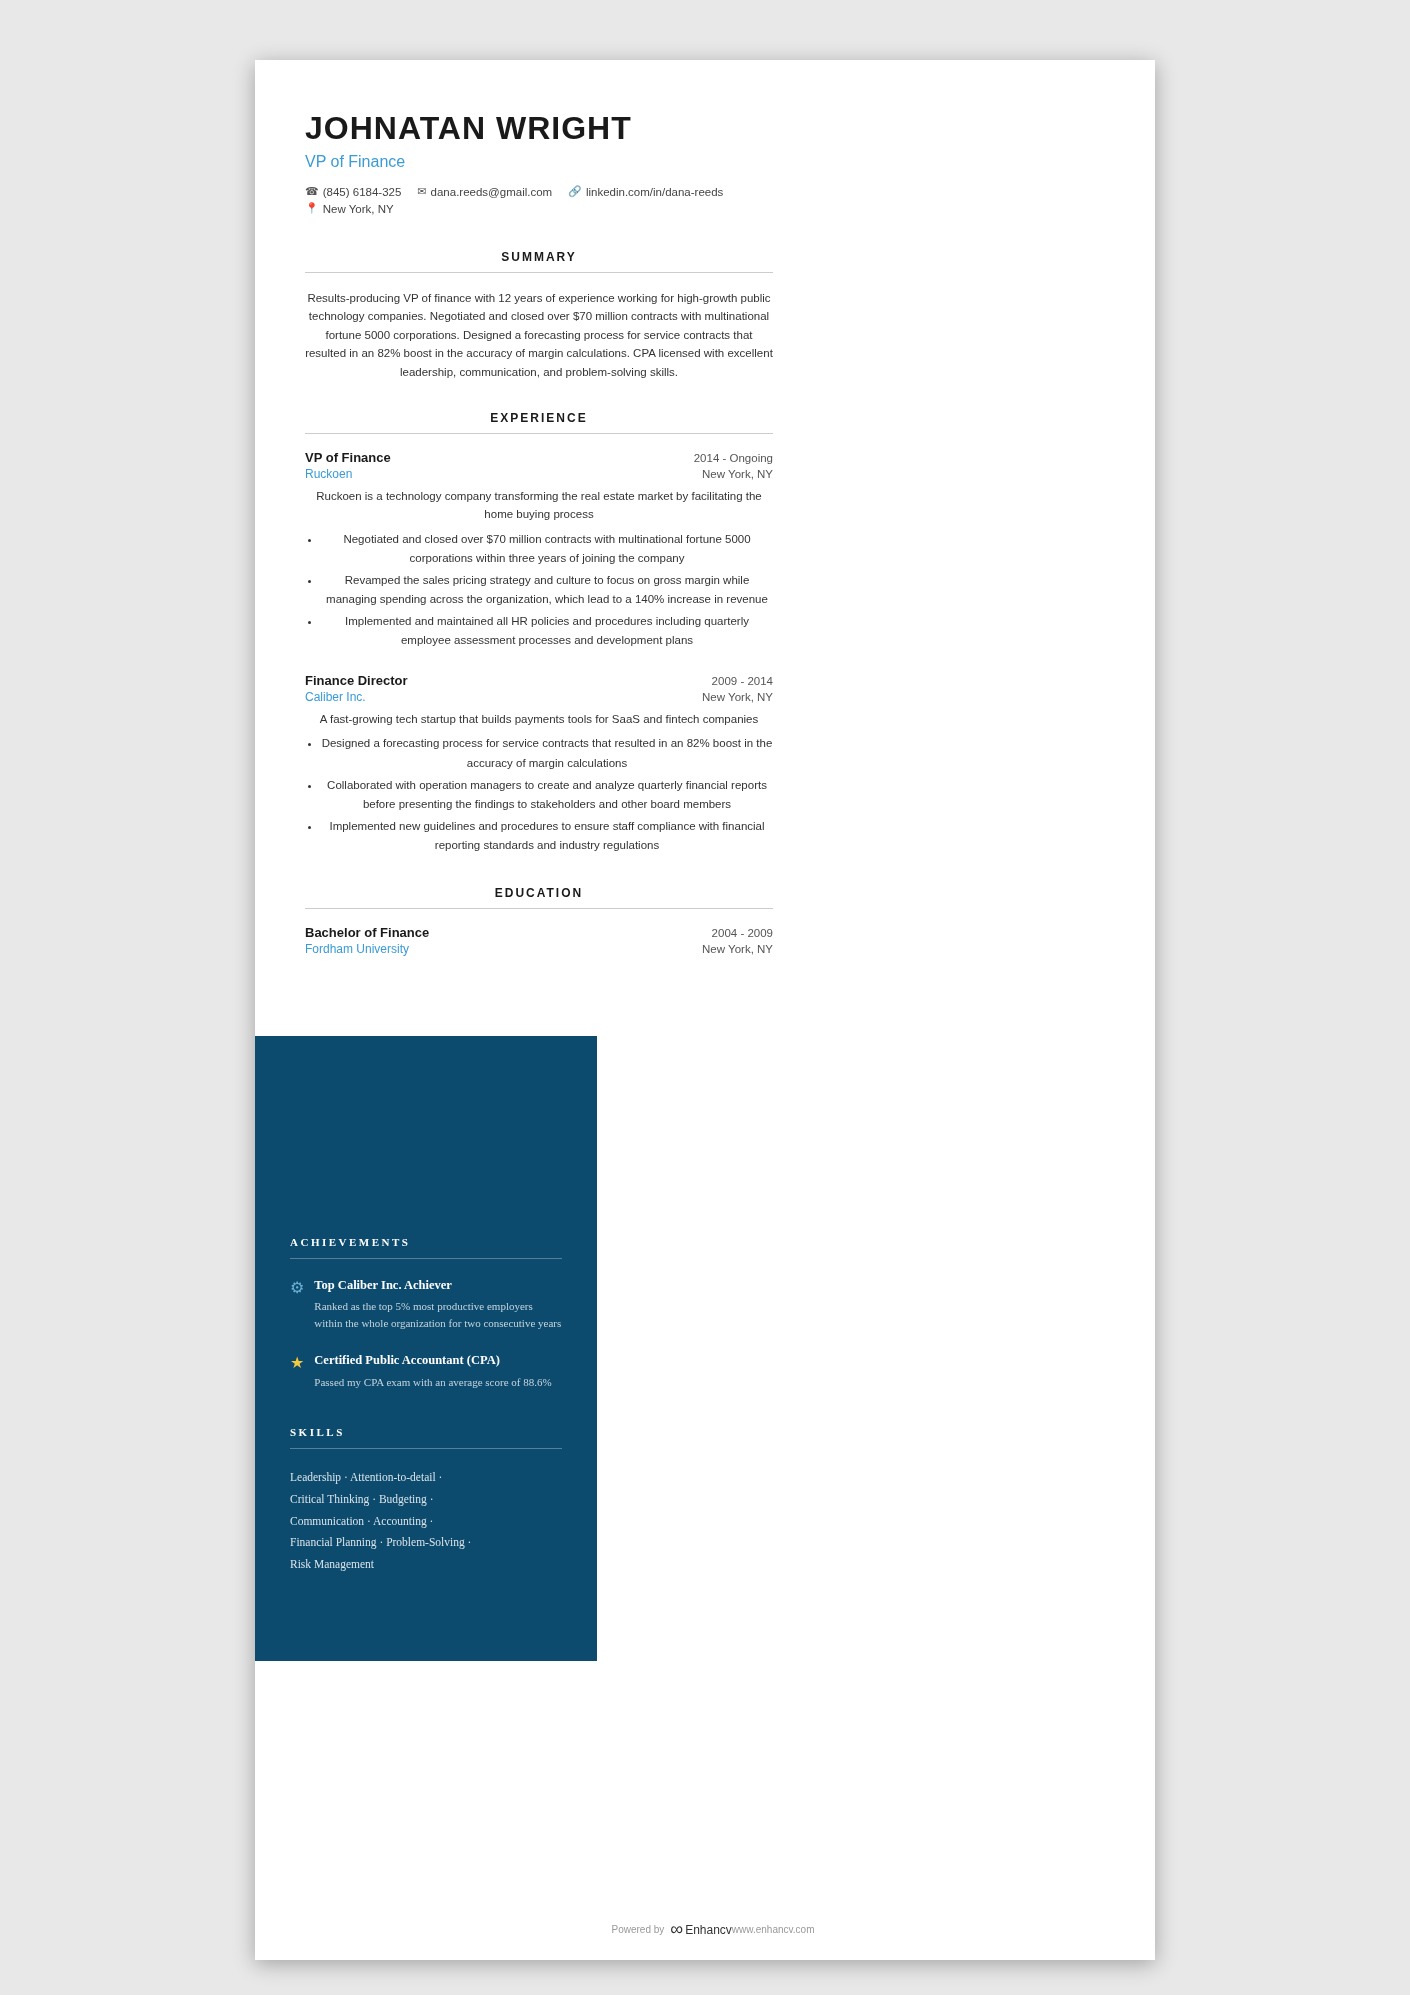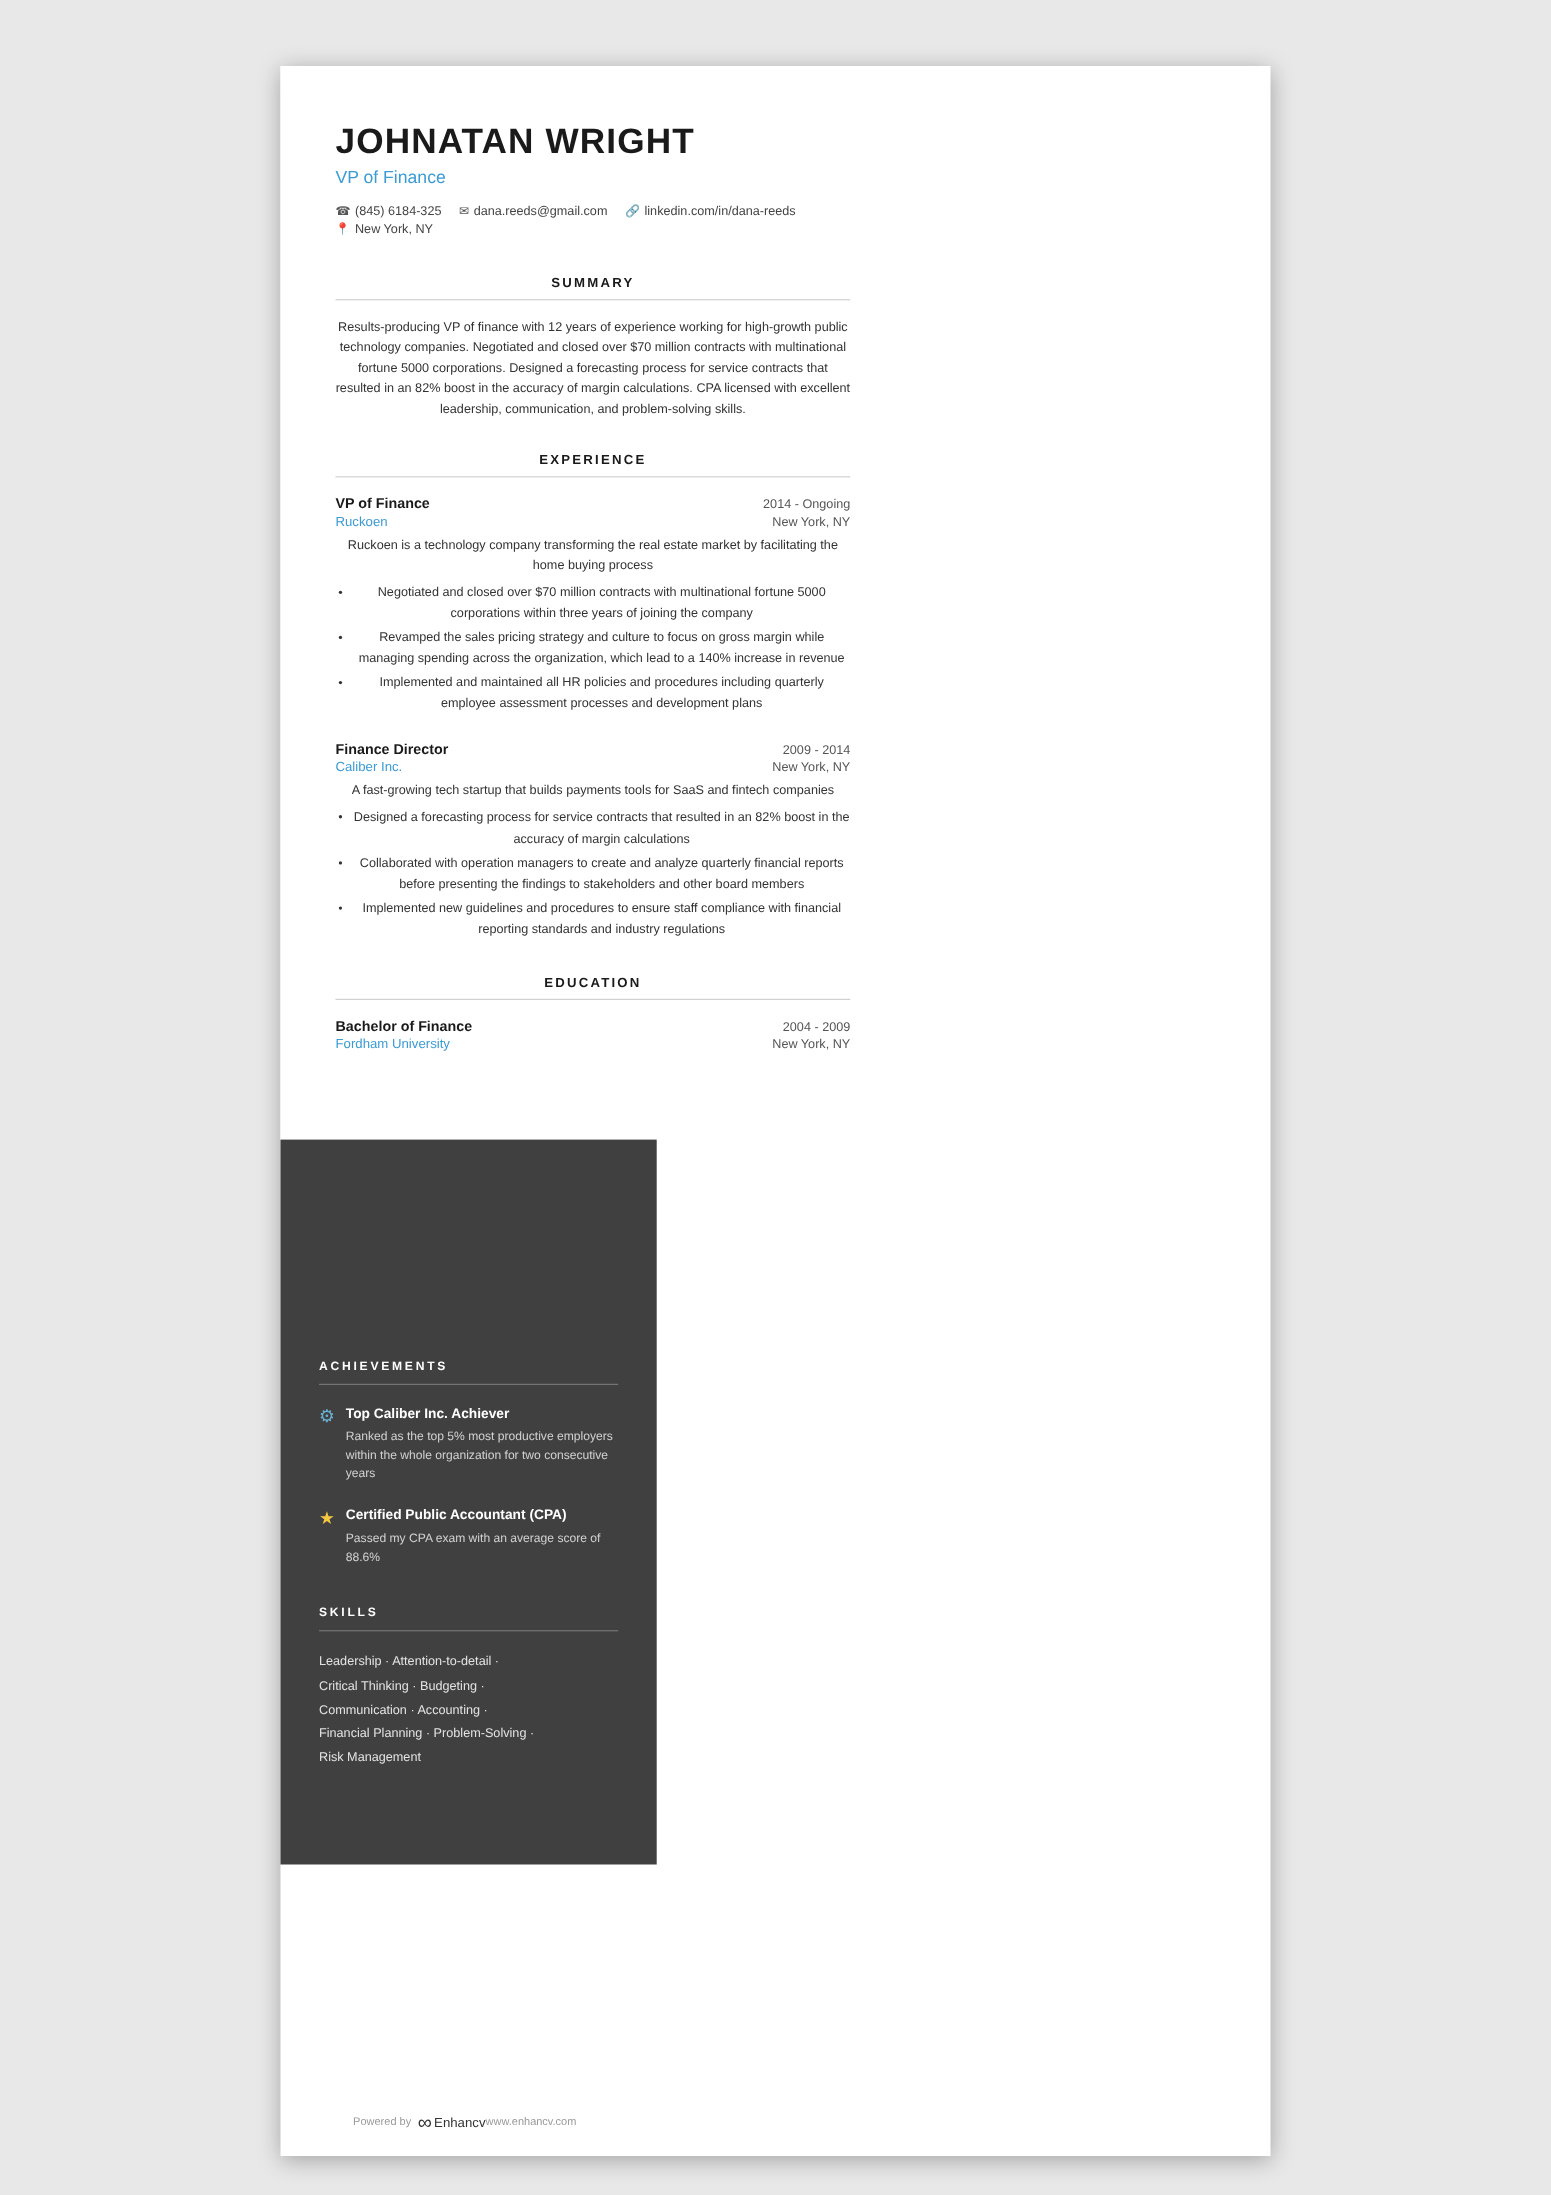--- a/index.html
+++ b/index.html
@@ -32,23 +32,24 @@
     }
     
     .left-col {
       width: 62%;
       padding: 50px 40px 50px 50px;
       background: white;
     }
     
     .right-col {
       width: 38%;
-      background: #404040;
+      background: #0c4a6e;
       padding: 200px 35px 50px 35px;
       color: white;
+      font-family: Liberation Serif, serif;
     }
     
     .header {
       margin-bottom: 35px;
     }
     .name {
       font-size: 32px;
       font-weight: 900;
       color: #1a1a1a;
       letter-spacing: 1px;
@@ -210,21 +211,21 @@
       color: rgba(255,255,255,0.85);
       line-height: 1.9;
     }
     
     .footer {
       position: absolute;
       bottom: 20px;
       left: 16px;
       right: 0;
       display: flex;
-      justify-content: flex-start;
+      justify-content: center;
       align-items: center;
       padding: 0 50px;
     }
     .footer-left {
       display: flex;
       align-items: center;
       gap: 6px;
       font-size: 10px;
       color: #999;
     }

